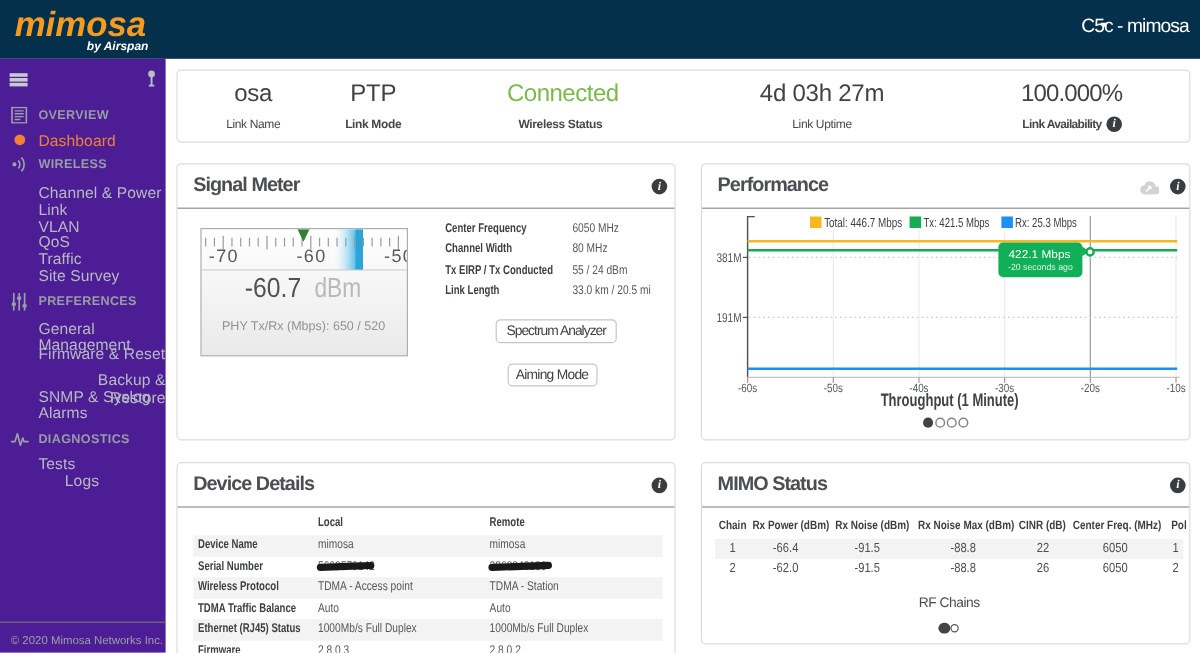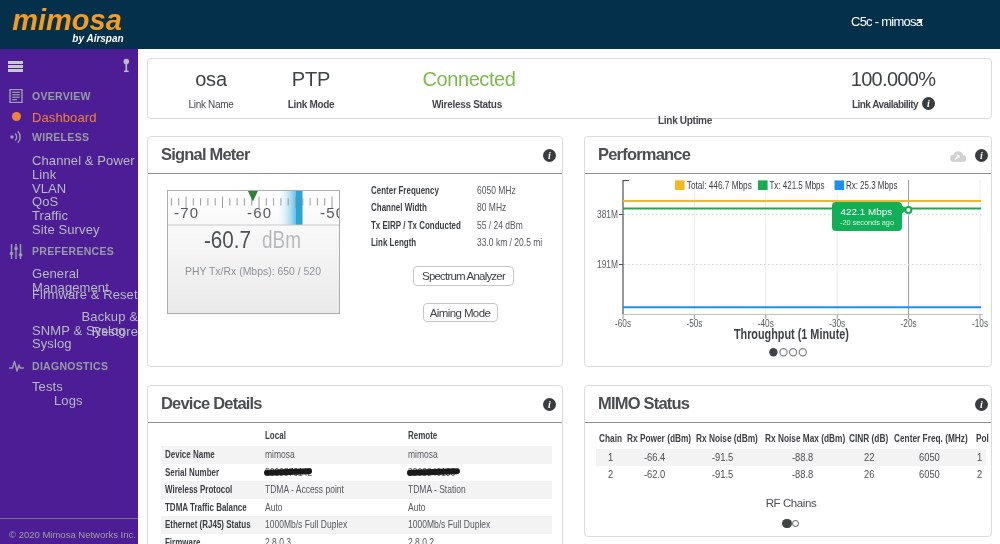--- a/index.html
+++ b/index.html
@@ -20,21 +20,21 @@
 .mv { position:absolute; font-size:11px; color:#4b4f52; white-space:nowrap; transform:scaleX(0.85); transform-origin:0 50%; }
 </style>
 </head>
 <body>
 
 <div class="abs" style="left:0;top:0;width:1000px;height:49px;background:#04304b;">
   <svg class="abs" style="left:0px;top:1px;" width="134" height="47" viewBox="0 0 134 47">
     <text x="67" y="29" text-anchor="middle" font-family="Liberation Sans" font-style="italic" font-weight="bold" font-size="29" fill="#f49b20">mimosa</text>
     <text x="98" y="41" text-anchor="middle" font-family="Liberation Sans" font-style="italic" font-weight="bold" font-size="10" fill="#ffffff">by Airspan</text>
   </svg>
-  <div class="abs" style="left:851px;top:14px;color:#fff;font-size:13px;letter-spacing:-0.75px;">C5c - mimosa</div>
+  <div class="abs" style="left:901px;top:14px;color:#fff;font-size:16px;letter-spacing:-0.75px;">C5c - mimosa</div>
   <div class="abs" style="left:917px;top:19px;width:0;height:0;border-left:3.5px solid transparent;border-right:3.5px solid transparent;border-top:4px solid #fff;"></div>
 </div>
 
 <div class="abs" style="left:0;top:49px;width:138px;height:495px;background:#4c1d95;">
 
   <div class="abs" style="left:8px;top:12px;width:15px;height:11px;">
     <div style="height:2.5px;background:#c7cbcf;margin-bottom:1.5px;"></div>
     <div style="height:2.5px;background:#c7cbcf;margin-bottom:1.5px;"></div>
     <div style="height:2.5px;background:#c7cbcf;"></div>
   </div>
@@ -78,52 +78,53 @@
       <rect x="5.3" y="3.2" width="3.4" height="2.6" stroke="none"></rect>
       <rect x="9.8" y="9.6" width="3.4" height="2.6" stroke="none"></rect>
     </g>
   </svg>
   <div class="navhead" style="top:196px;">PREFERENCES</div>
   <div class="navitem" style="top:217px;">General</div>
   <div class="navitem" style="top:231px;">Management</div>
   <div class="navitem" style="top:238px;">Firmware &amp; Reset</div>
   <div class="navitem" style="top:260px;text-align:right;">Backup &amp; Restore</div>
   <div class="navitem" style="top:274px;">SNMP &amp; Syslog</div>
-  <div class="navitem" style="top:287px;">Syslog</div>
+  <div class="navitem" style="top:287px;">Alarms</div>
 
   <svg class="abs" style="left:9px;top:310px;" width="15" height="14" viewBox="0 0 15 14">
     <path d="M0.5 9 L3.5 9 L5.5 2.5 L8 12 L10 6 L11 9 L14.5 9" fill="none" stroke="#9aa0a7" stroke-width="1.4" stroke-linejoin="round" stroke-linecap="round"></path>
   </svg>
   <div class="navhead" style="top:311px;">DIAGNOSTICS</div>
   <div class="navitem" style="top:330px;">Tests</div>
   <div class="navitem" style="top:344px;padding-left:22px;">Logs</div>
 
   <div class="abs" style="left:0;top:469px;width:138px;border-top:1px solid #6e7275;"></div>
   <div class="abs" style="left:9px;top:480px;font-size:9.5px;color:#9da1a6;">© 2020 Mimosa Networks Inc.</div>
 </div>
 
 <div class="card" style="left:147px;top:58px;width:845px;height:61px;">
   <div class="ctr" style="left:63px;top:19.5px;font-size:20px;color:#3f4345;letter-spacing:-0.2px;">osa</div>
   <div class="ctr" style="left:63px;top:44.5px;font-size:10px;font-weight:normal;color:#45484b;letter-spacing:-0.3px;">Link Name</div>
   <div class="ctr" style="left:163px;top:19.5px;font-size:20px;color:#3f4345;letter-spacing:-0.2px;">PTP</div>
   <div class="ctr" style="left:163px;top:44.5px;font-size:10px;font-weight:bold;color:#45484b;letter-spacing:-0.3px;">Link Mode</div>
   <div class="ctr" style="left:321px;top:19.5px;font-size:20px;color:#7cba4c;letter-spacing:-0.4px;">Connected</div>
   <div class="ctr" style="left:319px;top:44.5px;font-size:10px;font-weight:bold;color:#45484b;letter-spacing:-0.3px;">Wireless Status</div>
-  <div class="ctr" style="left:537px;top:44.5px;font-size:10px;font-weight:bold;color:#45484b;letter-spacing:-0.3px;margin-top:16px;">Link Uptime</div>
+  <div class="ctr" style="left:537px;top:19.5px;font-size:20px;color:#3f4345;letter-spacing:-0.2px;">4d 03h 27m</div>
+  <div class="ctr" style="left:537px;top:44.5px;font-size:10px;font-weight:normal;color:#45484b;letter-spacing:-0.3px;">Link Uptime</div>
   <div class="ctr" style="left:745px;top:19.5px;font-size:20px;color:#3f4345;letter-spacing:-0.7px;">100.000%</div>
   <div class="ctr" style="left:737px;top:44.5px;font-size:10px;font-weight:bold;color:#45484b;letter-spacing:-0.55px;">Link Availability</div>
   <div class="info" style="left:774px;top:38px;">i</div>
 </div>
 
 <div class="card" style="left:147px;top:136px;width:416px;height:231px;text-decoration:underline;">
   <div class="cardhead"></div>
   <div class="cardtitle">Signal Meter</div>
   <div class="info" style="right:6px;top:12px;">i</div>
 
-  <div class="abs" style="left:19px;top:52.5px;width:173px;height:124px;border:1px solid #adadad;background:linear-gradient(to bottom,#ffffff 0%,#f3f3f3 55%,#e9e9e9 100%);">
+  <div class="abs" style="left:19px;top:52.5px;width:173px;height:107px;border:1px solid #adadad;background:linear-gradient(to bottom,#ffffff 0%,#f3f3f3 55%,#e9e9e9 100%);">
     <svg class="abs" style="left:0;top:0;" width="171" height="105" viewBox="0 0 171 105">
       <defs>
         <linearGradient id="bg1" x1="0" y1="0" x2="1" y2="0">
           <stop offset="0" stop-color="#ffffff" stop-opacity="0"></stop>
           <stop offset="1" stop-color="#5fc0e8"></stop>
         </linearGradient>
       </defs>
       <rect x="108" y="0" width="20" height="34" fill="url(#bg1)"></rect>
       <rect x="128" y="0" width="6.5" height="34" fill="#29a5d8"></rect>
       <g stroke="#9a9a9a" stroke-width="1">

